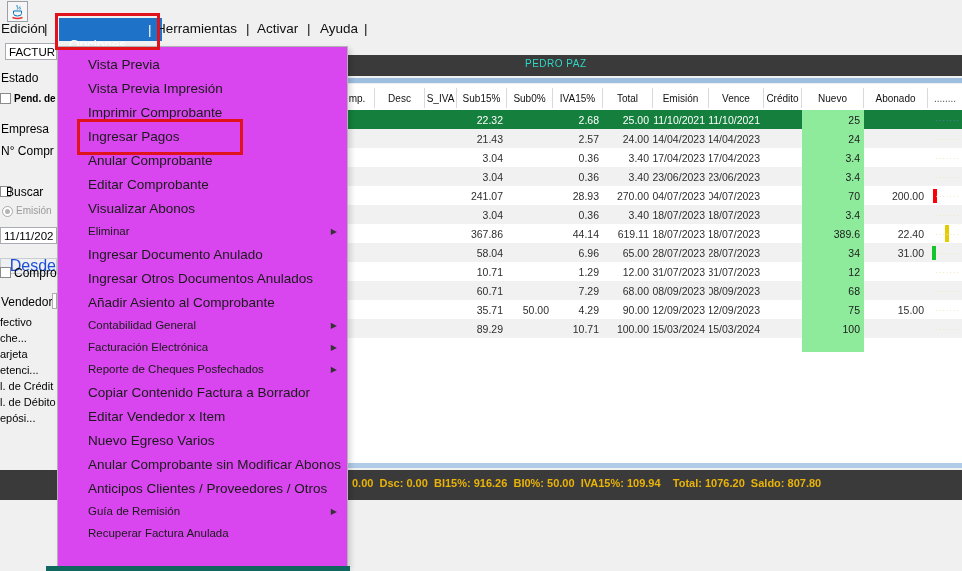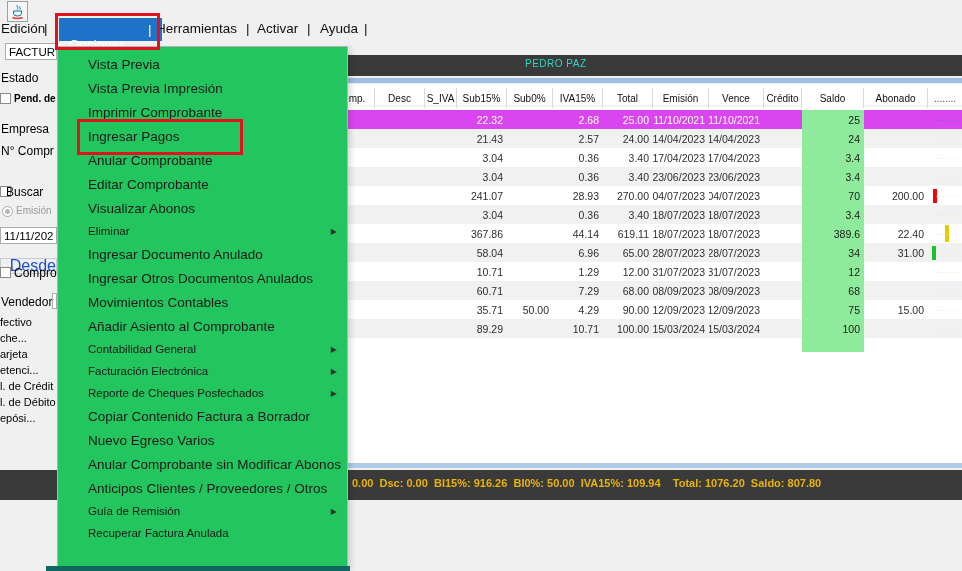--- a/index.html
+++ b/index.html
@@ -40,40 +40,40 @@
   .strip-bottom{position:absolute;left:348px;top:463px;width:614px;height:5px;background:#b0cbe7;}
 
   .grid{display:grid;grid-template-columns:35px 50px 32px 50px 46px 50px 50px 56px 55px 38px 62px 64px 34px;}
   .thead{position:absolute;left:340px;top:88px;width:622px;height:20px;background:#fff;font-size:10px;color:#111;}
   .th{display:flex;align-items:center;justify-content:center;border-right:1px solid #d9d9d9;
       white-space:nowrap;overflow:hidden;box-sizing:border-box;}
   .th:last-child{border-right:none;color:#555;}
   .tbody{position:absolute;left:340px;top:110px;width:622px;}
   .trow{height:19px;font-size:10.5px;color:#2e2e2e;background:#fff;}
   .trow:nth-child(even){background:#f1f1f1;}
-  .trow.sel{background:#d946ef;color:#fff;}
+  .trow.sel{background:#15803d;color:#fff;}
   .trow.cont{height:14px;background:transparent;}
   .td{display:flex;align-items:center;justify-content:flex-end;padding-right:4px;box-sizing:border-box;
       white-space:nowrap;overflow:hidden;}
   .td.saldo{background:#8feb9c;color:#1a1a1a;}
   .trow.cont .td.saldo{background:#8feb9c;}
   .td.barcell{justify-content:flex-start;padding-right:0;position:relative;}
   .abar{width:4px;height:14px;display:inline-block;}
   .abar.red{margin-left:5px;background:#fb0006;}
   .abar.yellow{margin-left:17px;background:#e3cd00;height:17px;}
   .abar.green{margin-left:4px;background:#17c42b;}
   .dots::after{content:".......";color:#efe9bb;font-size:9px;letter-spacing:1px;position:absolute;right:2px;top:3px;}
   .trow.sel .dots::after{color:#4f7da8;}
 
   
   .statusbar{position:absolute;left:0;top:470px;width:962px;height:30px;background:#3a3a3a;}
   .status-text{position:absolute;left:352px;top:7px;color:#eab308;font-size:11px;font-weight:bold;white-space:pre;}
 
   
-  .menu{position:absolute;left:57px;top:46px;width:291px;height:522px;background:#22c55e;
+  .menu{position:absolute;left:57px;top:46px;width:291px;height:522px;background:#d946ef;
     border:1px solid #b3b3b3;box-shadow:3px 3px 5px rgba(0,0,0,.14);box-sizing:border-box;
     padding-top:5px;z-index:40;}
   .mi{height:24px;display:flex;align-items:center;padding-left:30px;padding-right:8px;
       font-size:13.5px;color:#1a1a1a;position:relative;cursor:default;white-space:nowrap;}
   .mi.small{height:22px;font-size:11.5px;}
   .mi .arrow{position:absolute;right:10px;font-size:8px;color:#333;}
 
   .teal-strip{position:absolute;left:46px;top:566px;width:304px;height:5px;background:#10675f;z-index:70;}
 </style>
 </head>
@@ -142,21 +142,21 @@
       <div class="th">mp.</div>
       <div class="th">Desc</div>
       <div class="th">S_IVA</div>
       <div class="th">Sub15%</div>
       <div class="th">Sub0%</div>
       <div class="th">IVA15%</div>
       <div class="th">Total</div>
       <div class="th">Emisión</div>
       <div class="th">Vence</div>
       <div class="th">Crédito</div>
-      <div class="th">Saldo</div>
+      <div class="th">Nuevo</div>
       <div class="th">Abonado</div>
       <div class="th">........</div>
     </div>
   <div class="tbody">
       <div class="trow grid sel">
     <div class="td"></div>
     <div class="td"></div>
     <div class="td"></div>
     <div class="td">22.32</div>
     <div class="td"></div>
@@ -417,44 +417,44 @@
   </div>
       <div class="mi">
     <span>Ingresar Documento Anulado</span>
 
   </div>
       <div class="mi">
     <span>Ingresar Otros Documentos Anulados</span>
 
   </div>
       <div class="mi">
-    <span>Movimientos Contables</span>
-
-  </div>
-      <div class="mi">
     <span>Añadir Asiento al Comprobante</span>
 
   </div>
       <div class="mi small">
     <span>Contabilidad General</span>
     <span class="arrow">▶</span>
   </div>
       <div class="mi small">
     <span>Facturación Electrónica</span>
     <span class="arrow">▶</span>
   </div>
       <div class="mi small">
     <span>Reporte de Cheques Posfechados</span>
     <span class="arrow">▶</span>
   </div>
       <div class="mi">
     <span>Copiar Contenido Factura a Borrador</span>
 
   </div>
       <div class="mi">
+    <span>Editar Vendedor x Item</span>
+
+  </div>
+      <div class="mi">
     <span>Nuevo Egreso Varios</span>
 
   </div>
       <div class="mi">
     <span>Anular Comprobante sin Modificar Abonos</span>
 
   </div>
       <div class="mi">
     <span>Anticipos Clientes / Proveedores / Otros</span>
 

